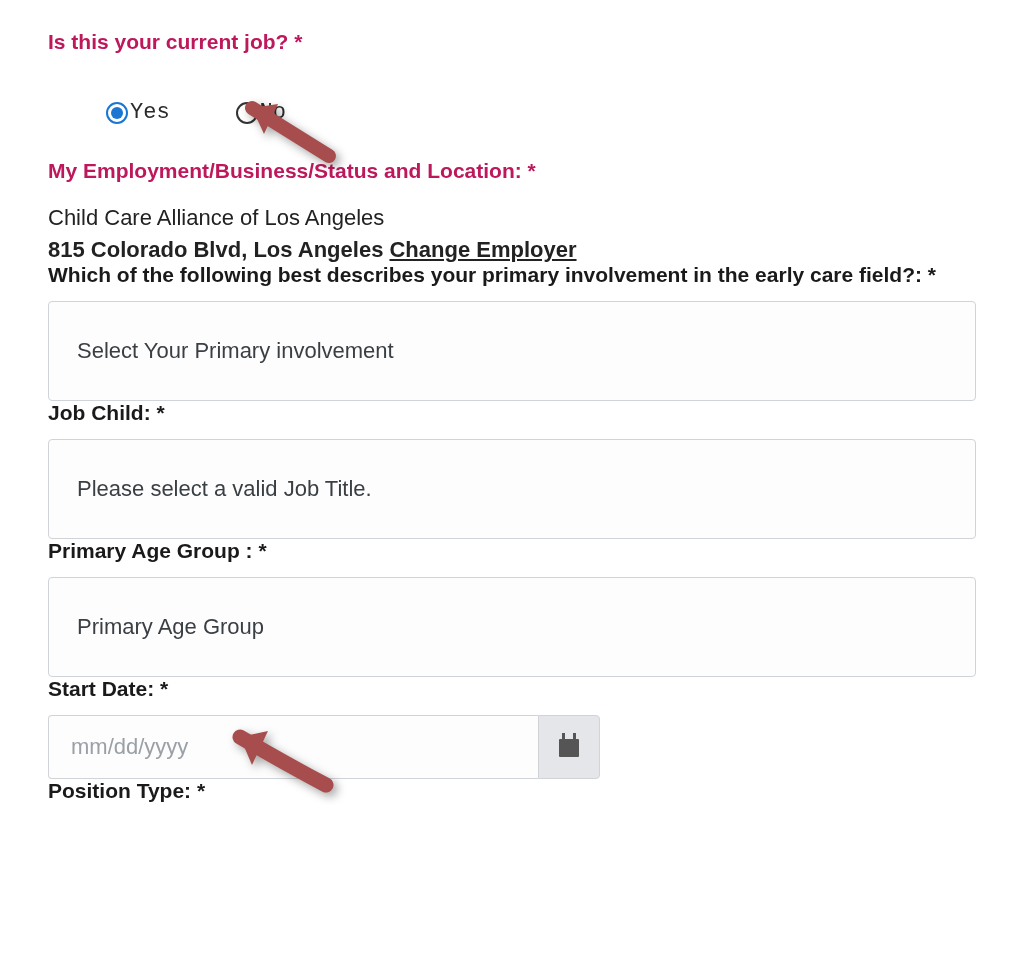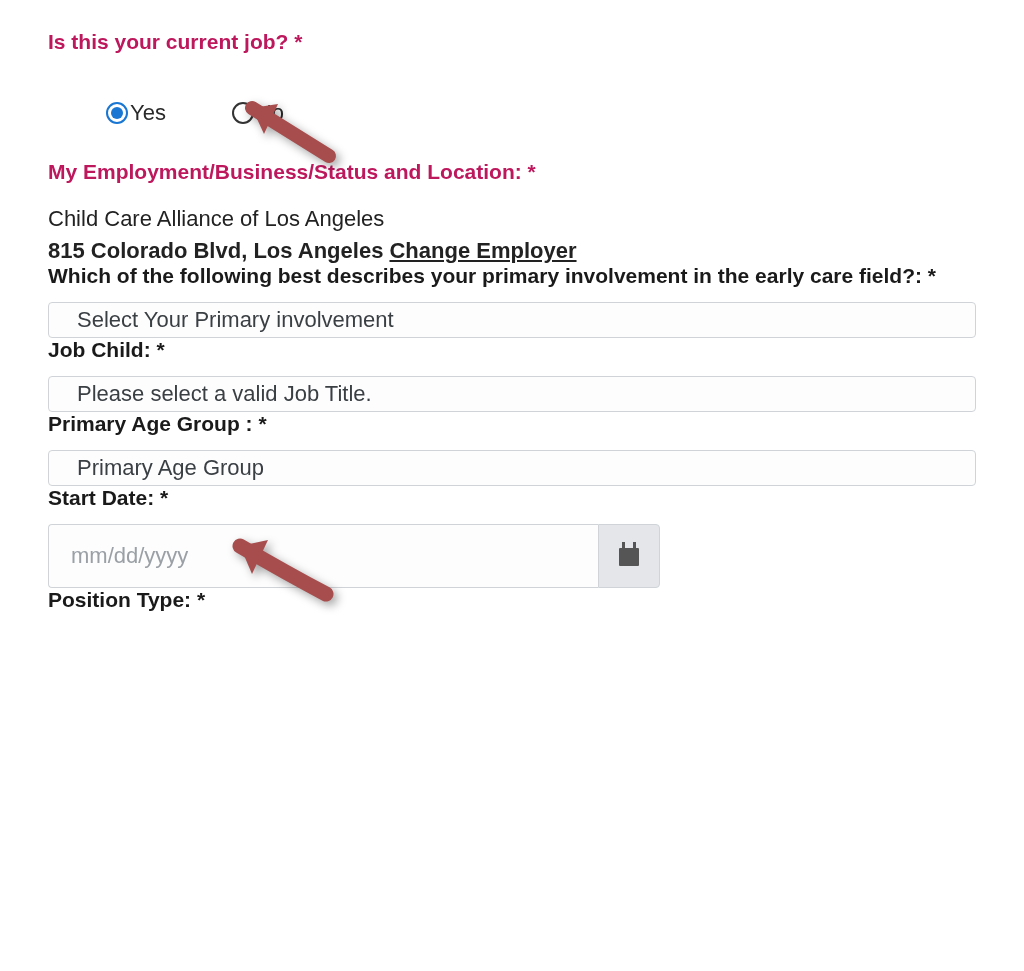--- a/index.html
+++ b/index.html
@@ -25,20 +25,21 @@
     font-size: 21px;
     display: block;
     margin-bottom: 14px;
   }
   .radio-row {
     display: flex;
     gap: 20px;
     align-items: center;
     margin: 46px 0 10px 58px;
     font-size: 22px;
+    font-family: Liberation Mono, monospace;
   }
   .radio-item {
     display: flex;
     align-items: center;
     gap: 2px;
   }
   .radio-outer {
     width: 22px;
     height: 22px;
     border: 2px solid #333;
@@ -75,28 +76,28 @@
   .change-link {
     text-decoration: underline;
     cursor: pointer;
   }
   .section {
   }
   .select-box {
     border: 1px solid #d0d4d8;
     border-radius: 4px;
     background: #fdfdfd;
-    padding: 4px 28px;
+    padding: 36px 28px;
     font-size: 22px;
     color: #3a3f44;
     width: 100%;
   }
   .date-row {
     display: flex;
-    width: 612px;
+    width: 552px;
   }
   .date-input {
     flex: 1;
     border: 1px solid #d0d4d8;
     border-right: none;
     border-radius: 4px 0 0 4px;
     padding: 18px 22px;
     font-size: 22px;
     color: #9aa0a6;
     background: #fdfdfd;

